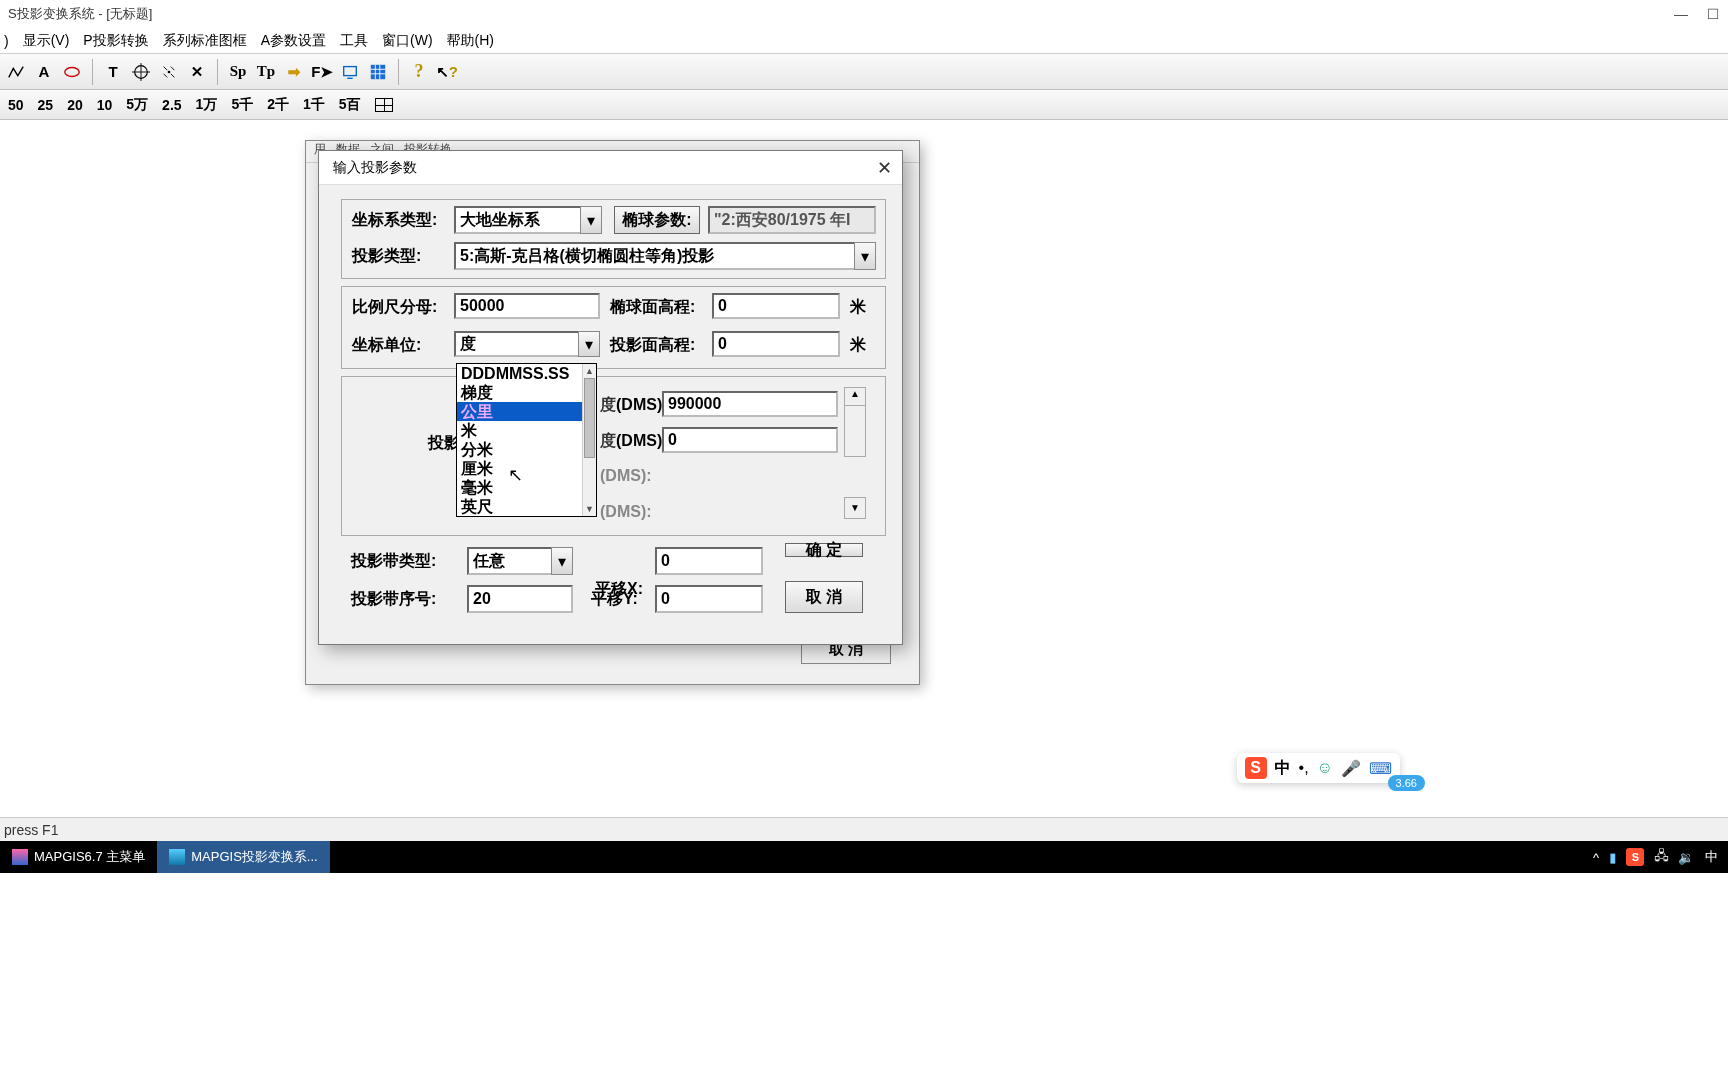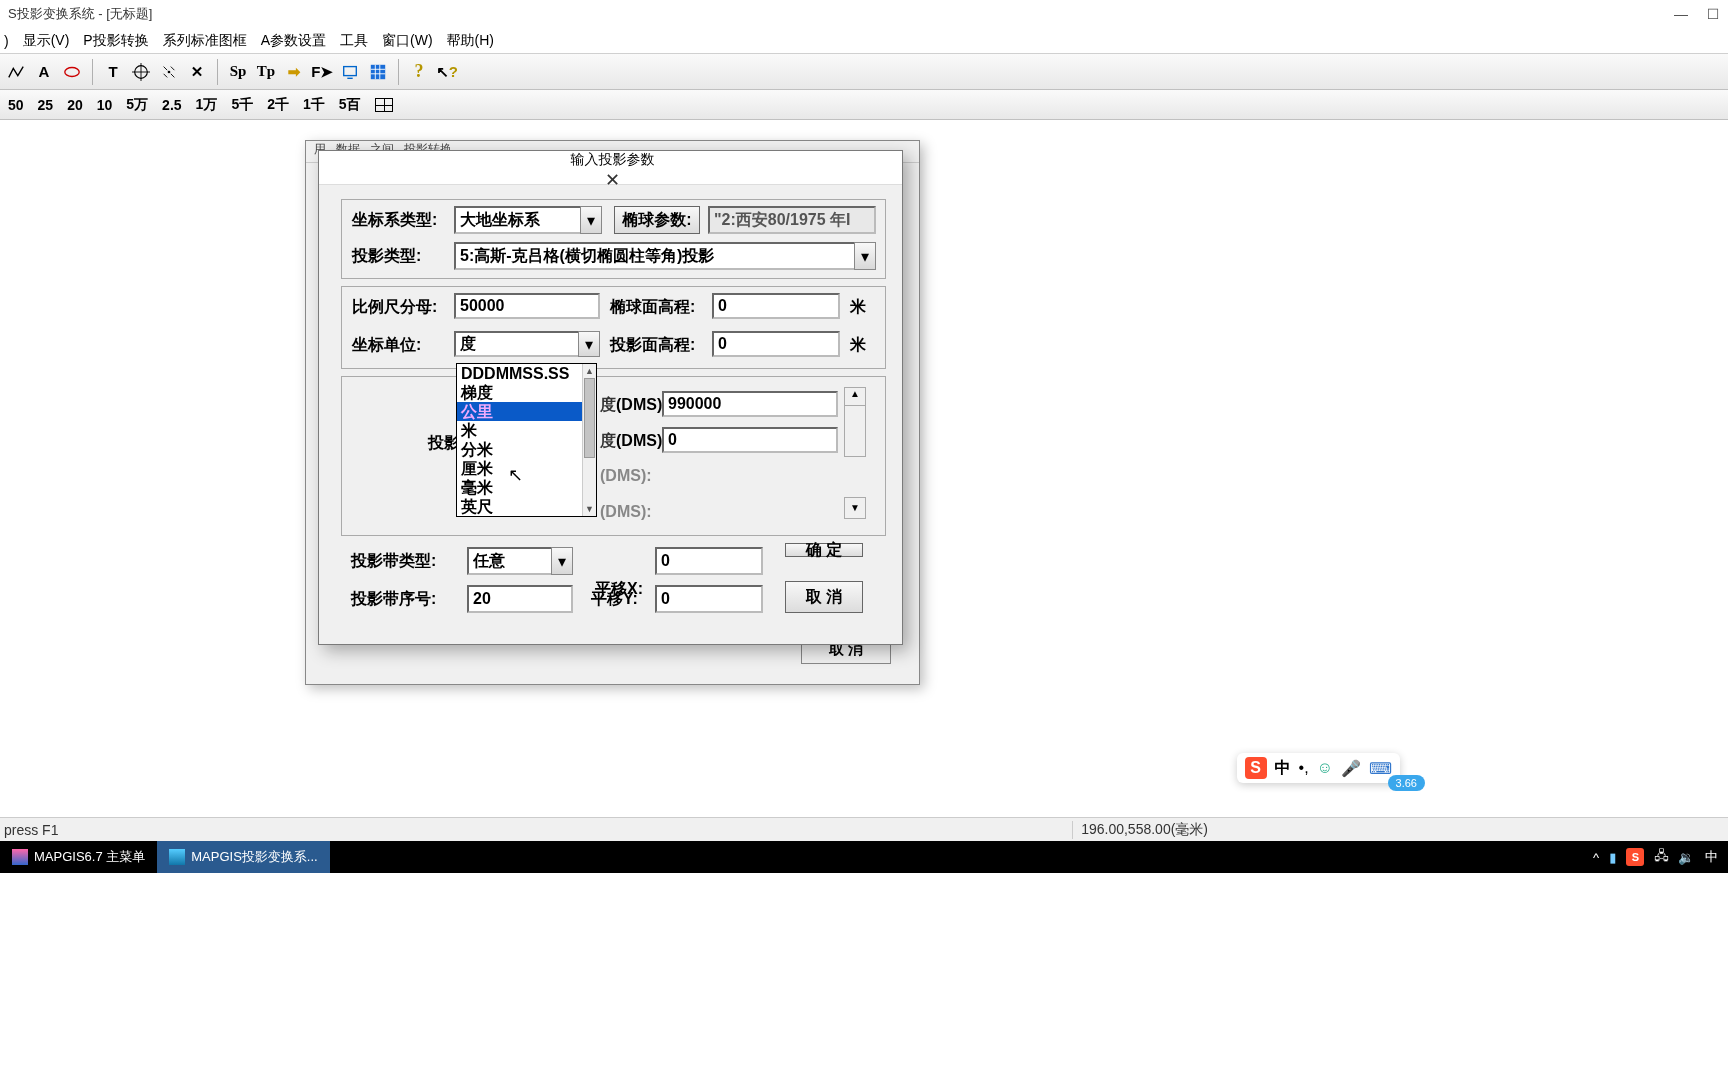--- a/index.html
+++ b/index.html
@@ -28,21 +28,21 @@
 
 .workspace { position: absolute; top: 120px; left: 0; right: 0; bottom: 250px; background: #fff; }
 
 
 .outer-dialog { position:absolute; left:305px; top:140px; width:615px; height:545px; background:#f0f0f0; border:1px solid #888; box-shadow: 4px 4px 12px rgba(0,0,0,.25); }
 .outer-dialog .title { height:22px; padding:0 8px; font-size:12px; color:#444; border-bottom:1px solid #ccc; overflow:hidden; }
 .outer-cancel { position:absolute; right:28px; bottom:20px; width:90px; height:30px; border:1px solid #888; background:#f0f0f0; font-size:15px; font-weight:bold; display:flex; align-items:center; justify-content:center; cursor:pointer; }
 
 
 .dialog { position: absolute; left: 318px; top: 150px; width: 585px; height: 495px; background: #f0f0f0; border: 1px solid #7a7a7a; box-shadow: 6px 6px 16px rgba(0,0,0,.3); }
-.dlg-titlebar { height: 34px; background: #fff; display: flex; align-items: center; justify-content: space-between; padding: 0 10px 0 14px; font-size: 14px; border-bottom: 1px solid #ddd; flex-direction: column; }
+.dlg-titlebar { height: 34px; background: #fff; display: flex; align-items: center; justify-content: space-between; padding: 0 10px 0 14px; font-size: 14px; border-bottom: 1px solid #ddd; }
 .dlg-close { font-size: 18px; color: #333; cursor: pointer; }
 
 .groupbox { position: absolute; border: 1px solid #aaa; background:#f0f0f0; }
 .gb1 { left: 22px; top: 48px; width: 545px; height: 80px; }
 .gb2 { left: 22px; top: 135px; width: 545px; height: 83px; }
 .gb3 { left: 22px; top: 225px; width: 545px; height: 160px; }
 
 .lbl { position: absolute; font-size: 16px; font-weight: bold; color: #000; }
 .fld { position: absolute; border: 2px inset #bbb; background: #fff; font-size: 16px; padding: 2px 4px; font-weight: bold; }
 .fld.ro { background: #e8e8e8; color:#555; }
@@ -282,21 +282,20 @@
   <span style="font-weight:bold;">中</span>
   <span>•,</span>
   <span style="color:#2a8;">☺</span>
   <span style="color:#37c;">🎤</span>
   <span style="color:#37c;">⌨</span>
   <span class="badge-time">3.66</span>
 </div>
 
 <div class="statusbar">
   <span class="left">press F1</span>
-  <span class="coords">196.00,558.00(毫米)</span>
 </div>
 
 <div class="blackband"></div>
 <div class="taskbar">
   <div class="task-item">
     <span class="ico" style="background:linear-gradient(#f6a,#36c);"></span>
     <span>MAPGIS6.7 主菜单</span>
   </div>
   <div class="task-item active">
     <span class="ico" style="background:linear-gradient(#5cf,#17a);"></span>

